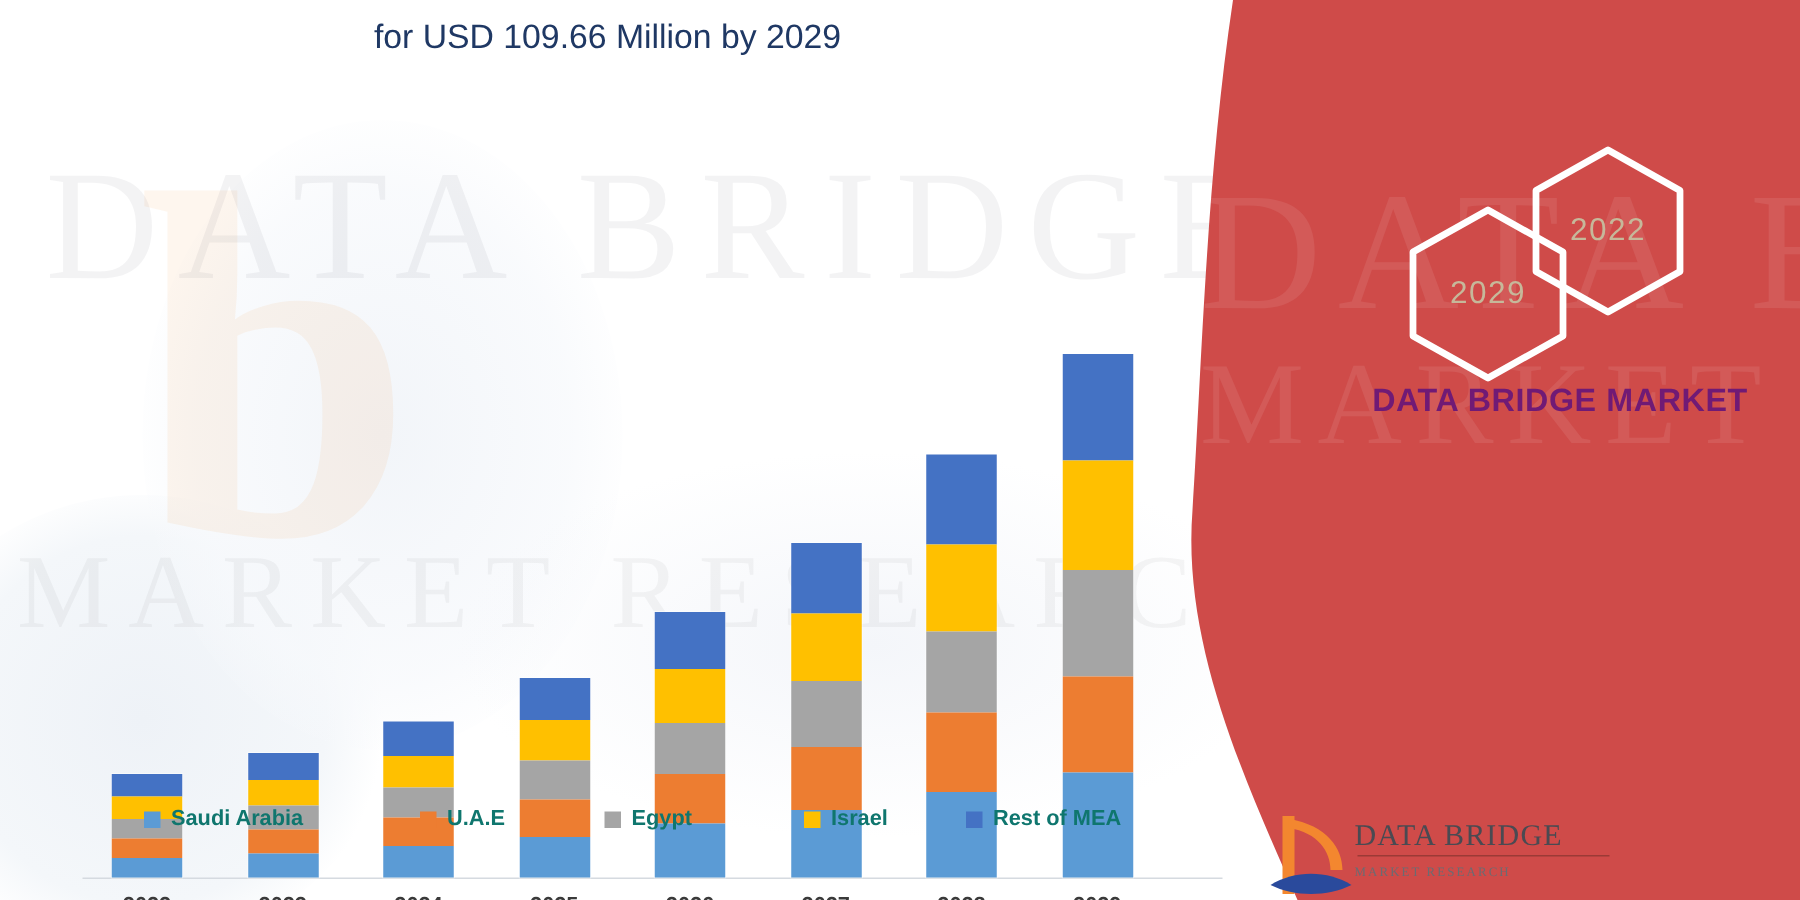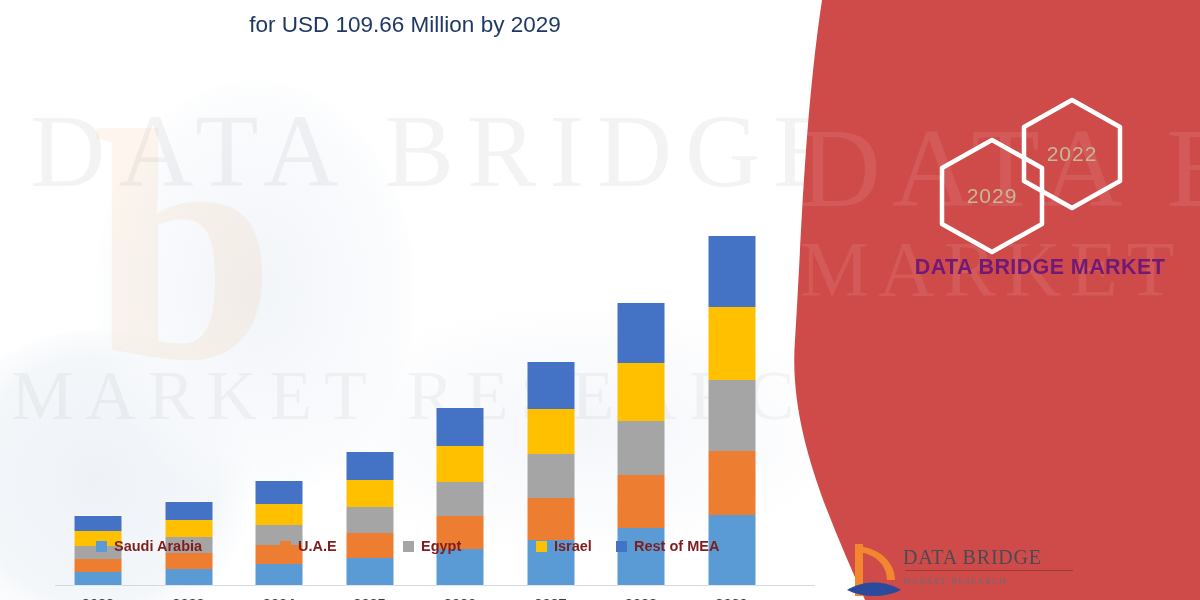--- a/index.html
+++ b/index.html
@@ -64,21 +64,21 @@
   
   .xtick {
     position:absolute; top:496px; width:72px; text-align:center;
     font-size:14.5px; font-weight:700; color:#3a3a3a;
   }
 
   
   #legend { position:absolute; left:40px; top:538px; width:760px; height:26px; }
   .legend-item { position:absolute; display:flex; align-items:center; gap:7px; }
   .legend-swatch { width:11px; height:11px; display:inline-block; }
-  .legend-label { font-size:14.5px; font-weight:700; color:#7f1d1d; white-space:nowrap; }
+  .legend-label { font-size:14.5px; font-weight:700; color:#0f766e; white-space:nowrap; }
 
   
   #right-panel { position:absolute; left:770px; top:0; width:430px; height:600px; overflow:hidden; }
   #right-shape { position:absolute; inset:0; width:430px; height:600px; }
 
   #right-title {
     position:absolute; left:790px; top:8px; width:400px; text-align:center;
     color:#ffffff; font-size:21px; line-height:28px; font-weight:400; letter-spacing:.3px;
   }
 
@@ -238,21 +238,21 @@
           <span class="legend-label">U.A.E</span>
         </div>
         <div class="legend-item" style="left: 363px;">
           <span class="legend-swatch" style="background: rgb(165, 165, 165);"></span>
           <span class="legend-label">Egypt</span>
         </div>
         <div class="legend-item" style="left: 496px;">
           <span class="legend-swatch" style="background: rgb(255, 192, 0);"></span>
           <span class="legend-label">Israel</span>
         </div>
-        <div class="legend-item" style="left: 576px;">
+        <div class="legend-item" style="left: 604px;">
           <span class="legend-swatch" style="background: rgb(68, 114, 196);"></span>
           <span class="legend-label">Rest of MEA</span>
         </div>
       </div>
   </div>
 
   <div id="right-panel">
     <svg id="right-shape" viewBox="0 0 430 600" preserveAspectRatio="none">
       <path id="red-path" d="M 52 0 L 430 0 L 430 600 L 95 600 C 60 520 18 430 25 340 C 31 248 34 120 52 0 Z" fill="#cf4b49"></path>
     </svg>

